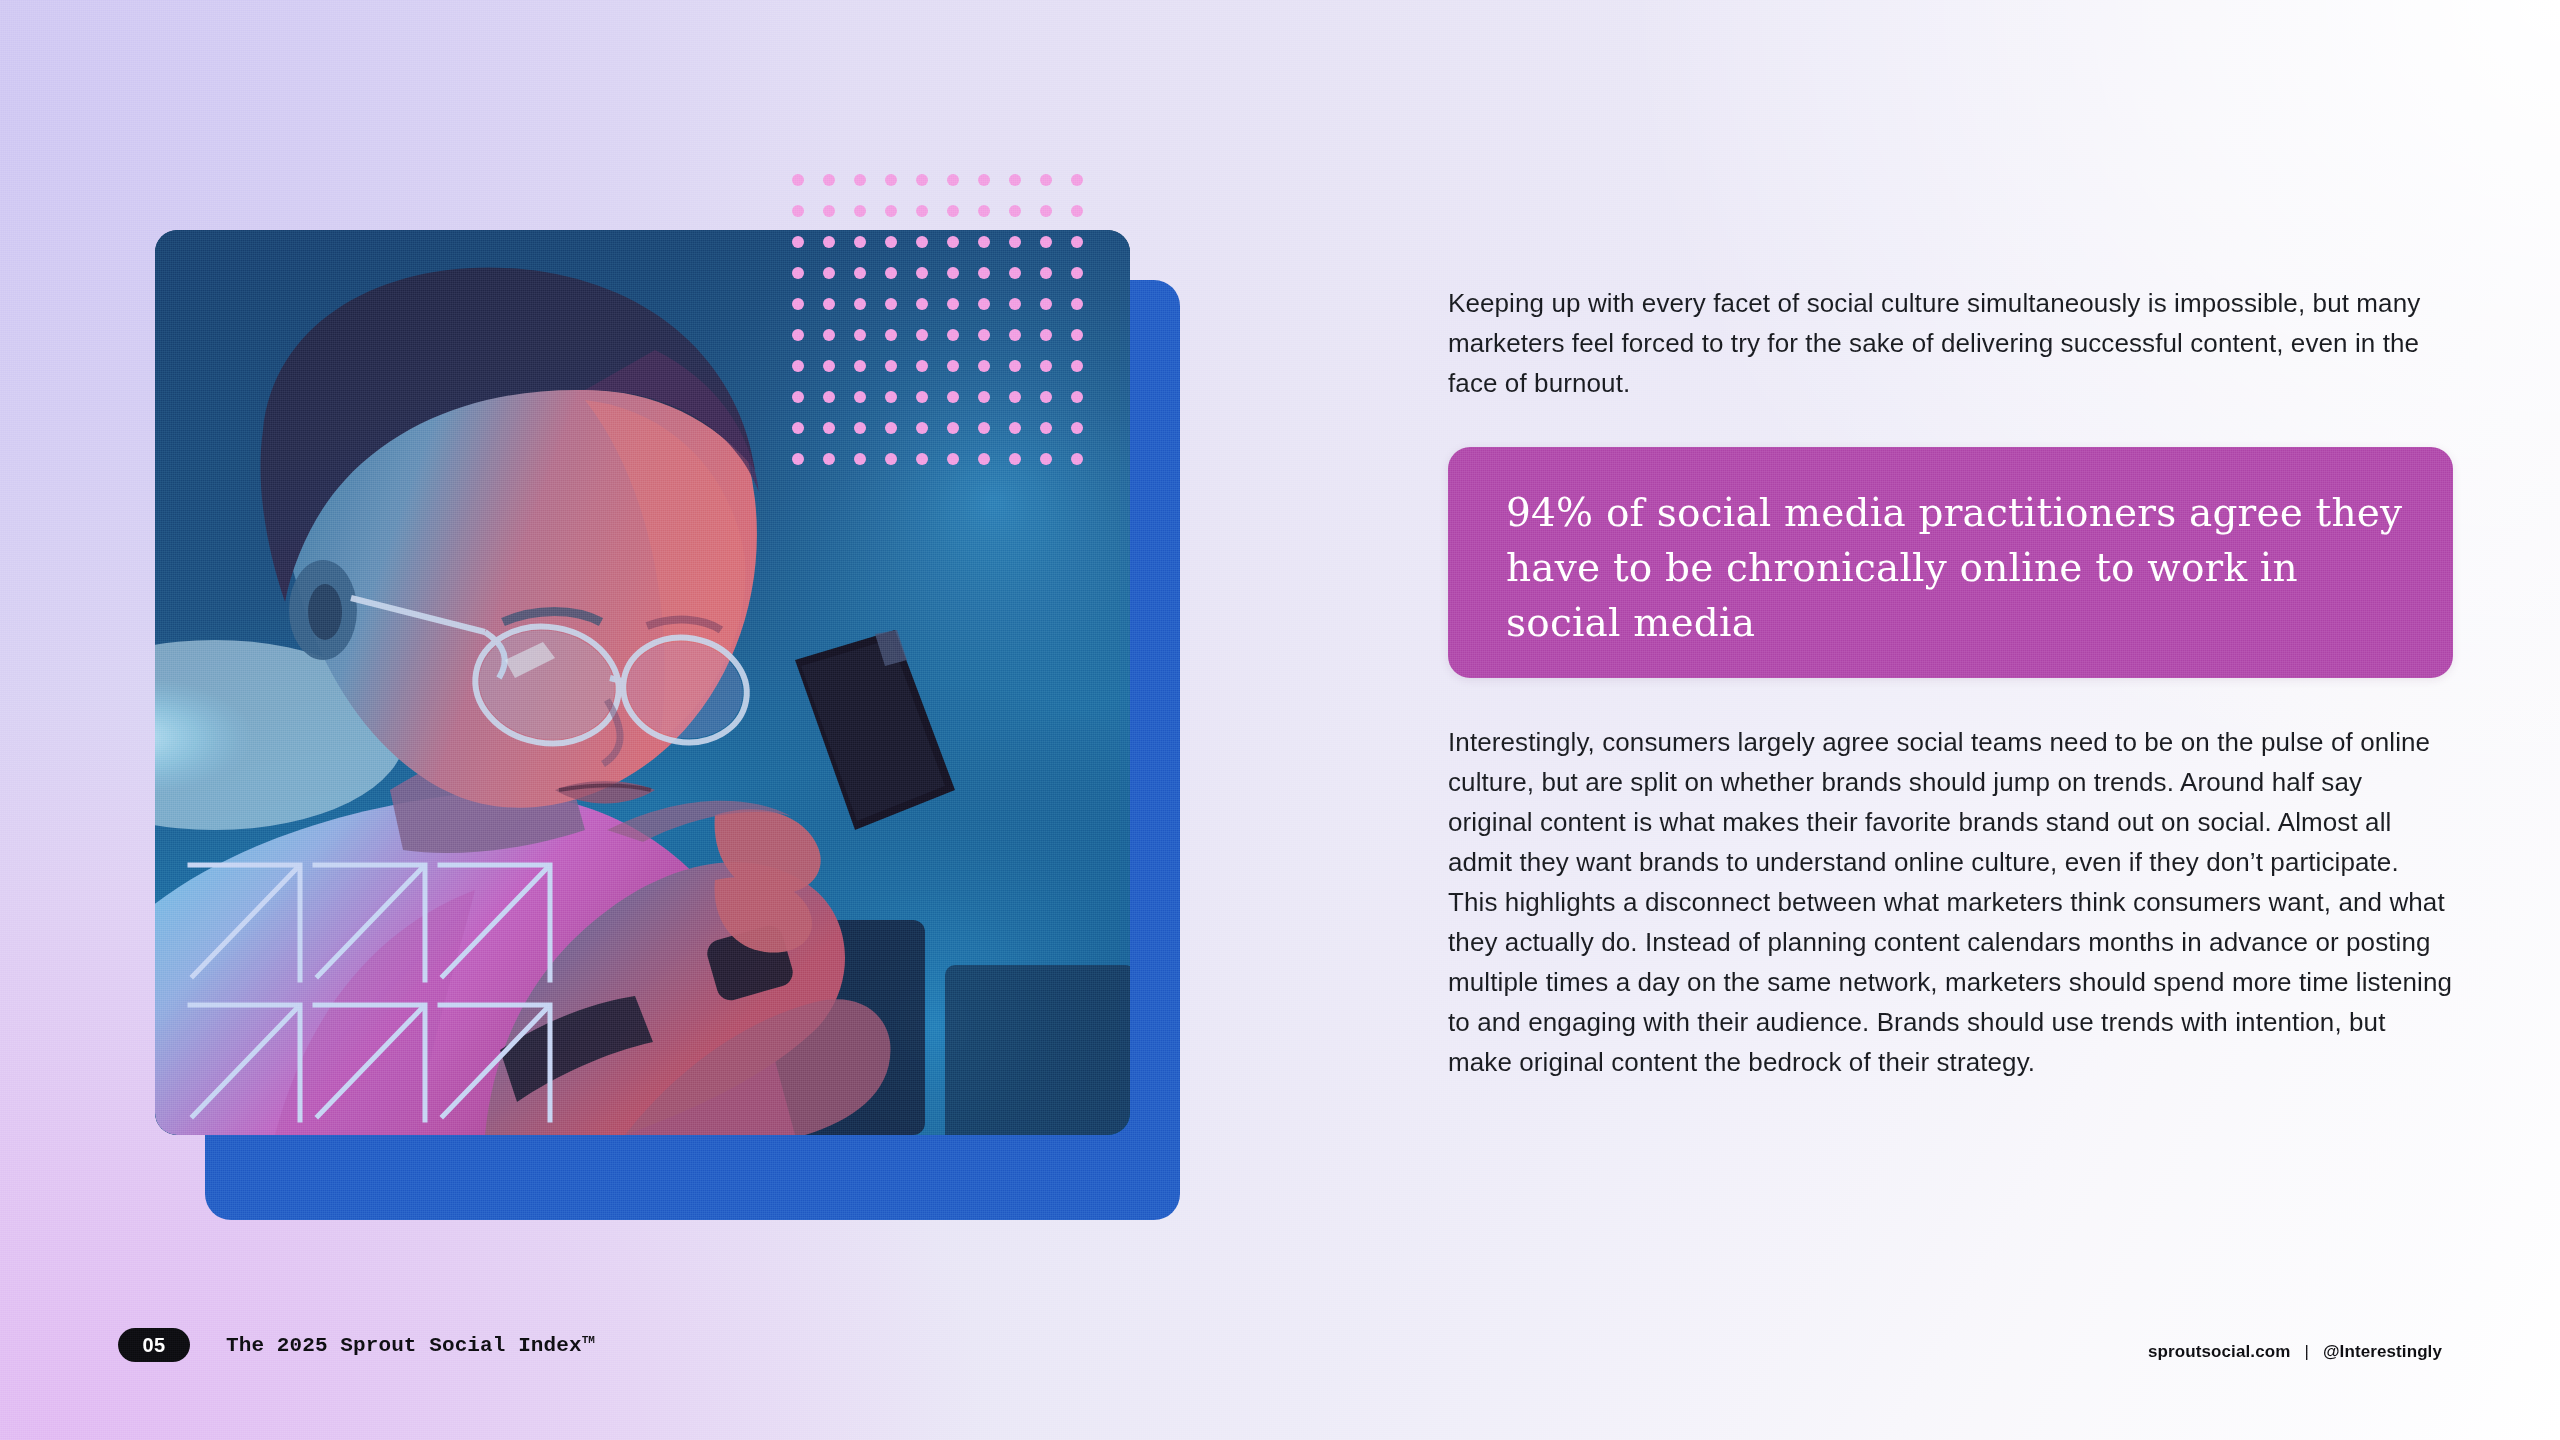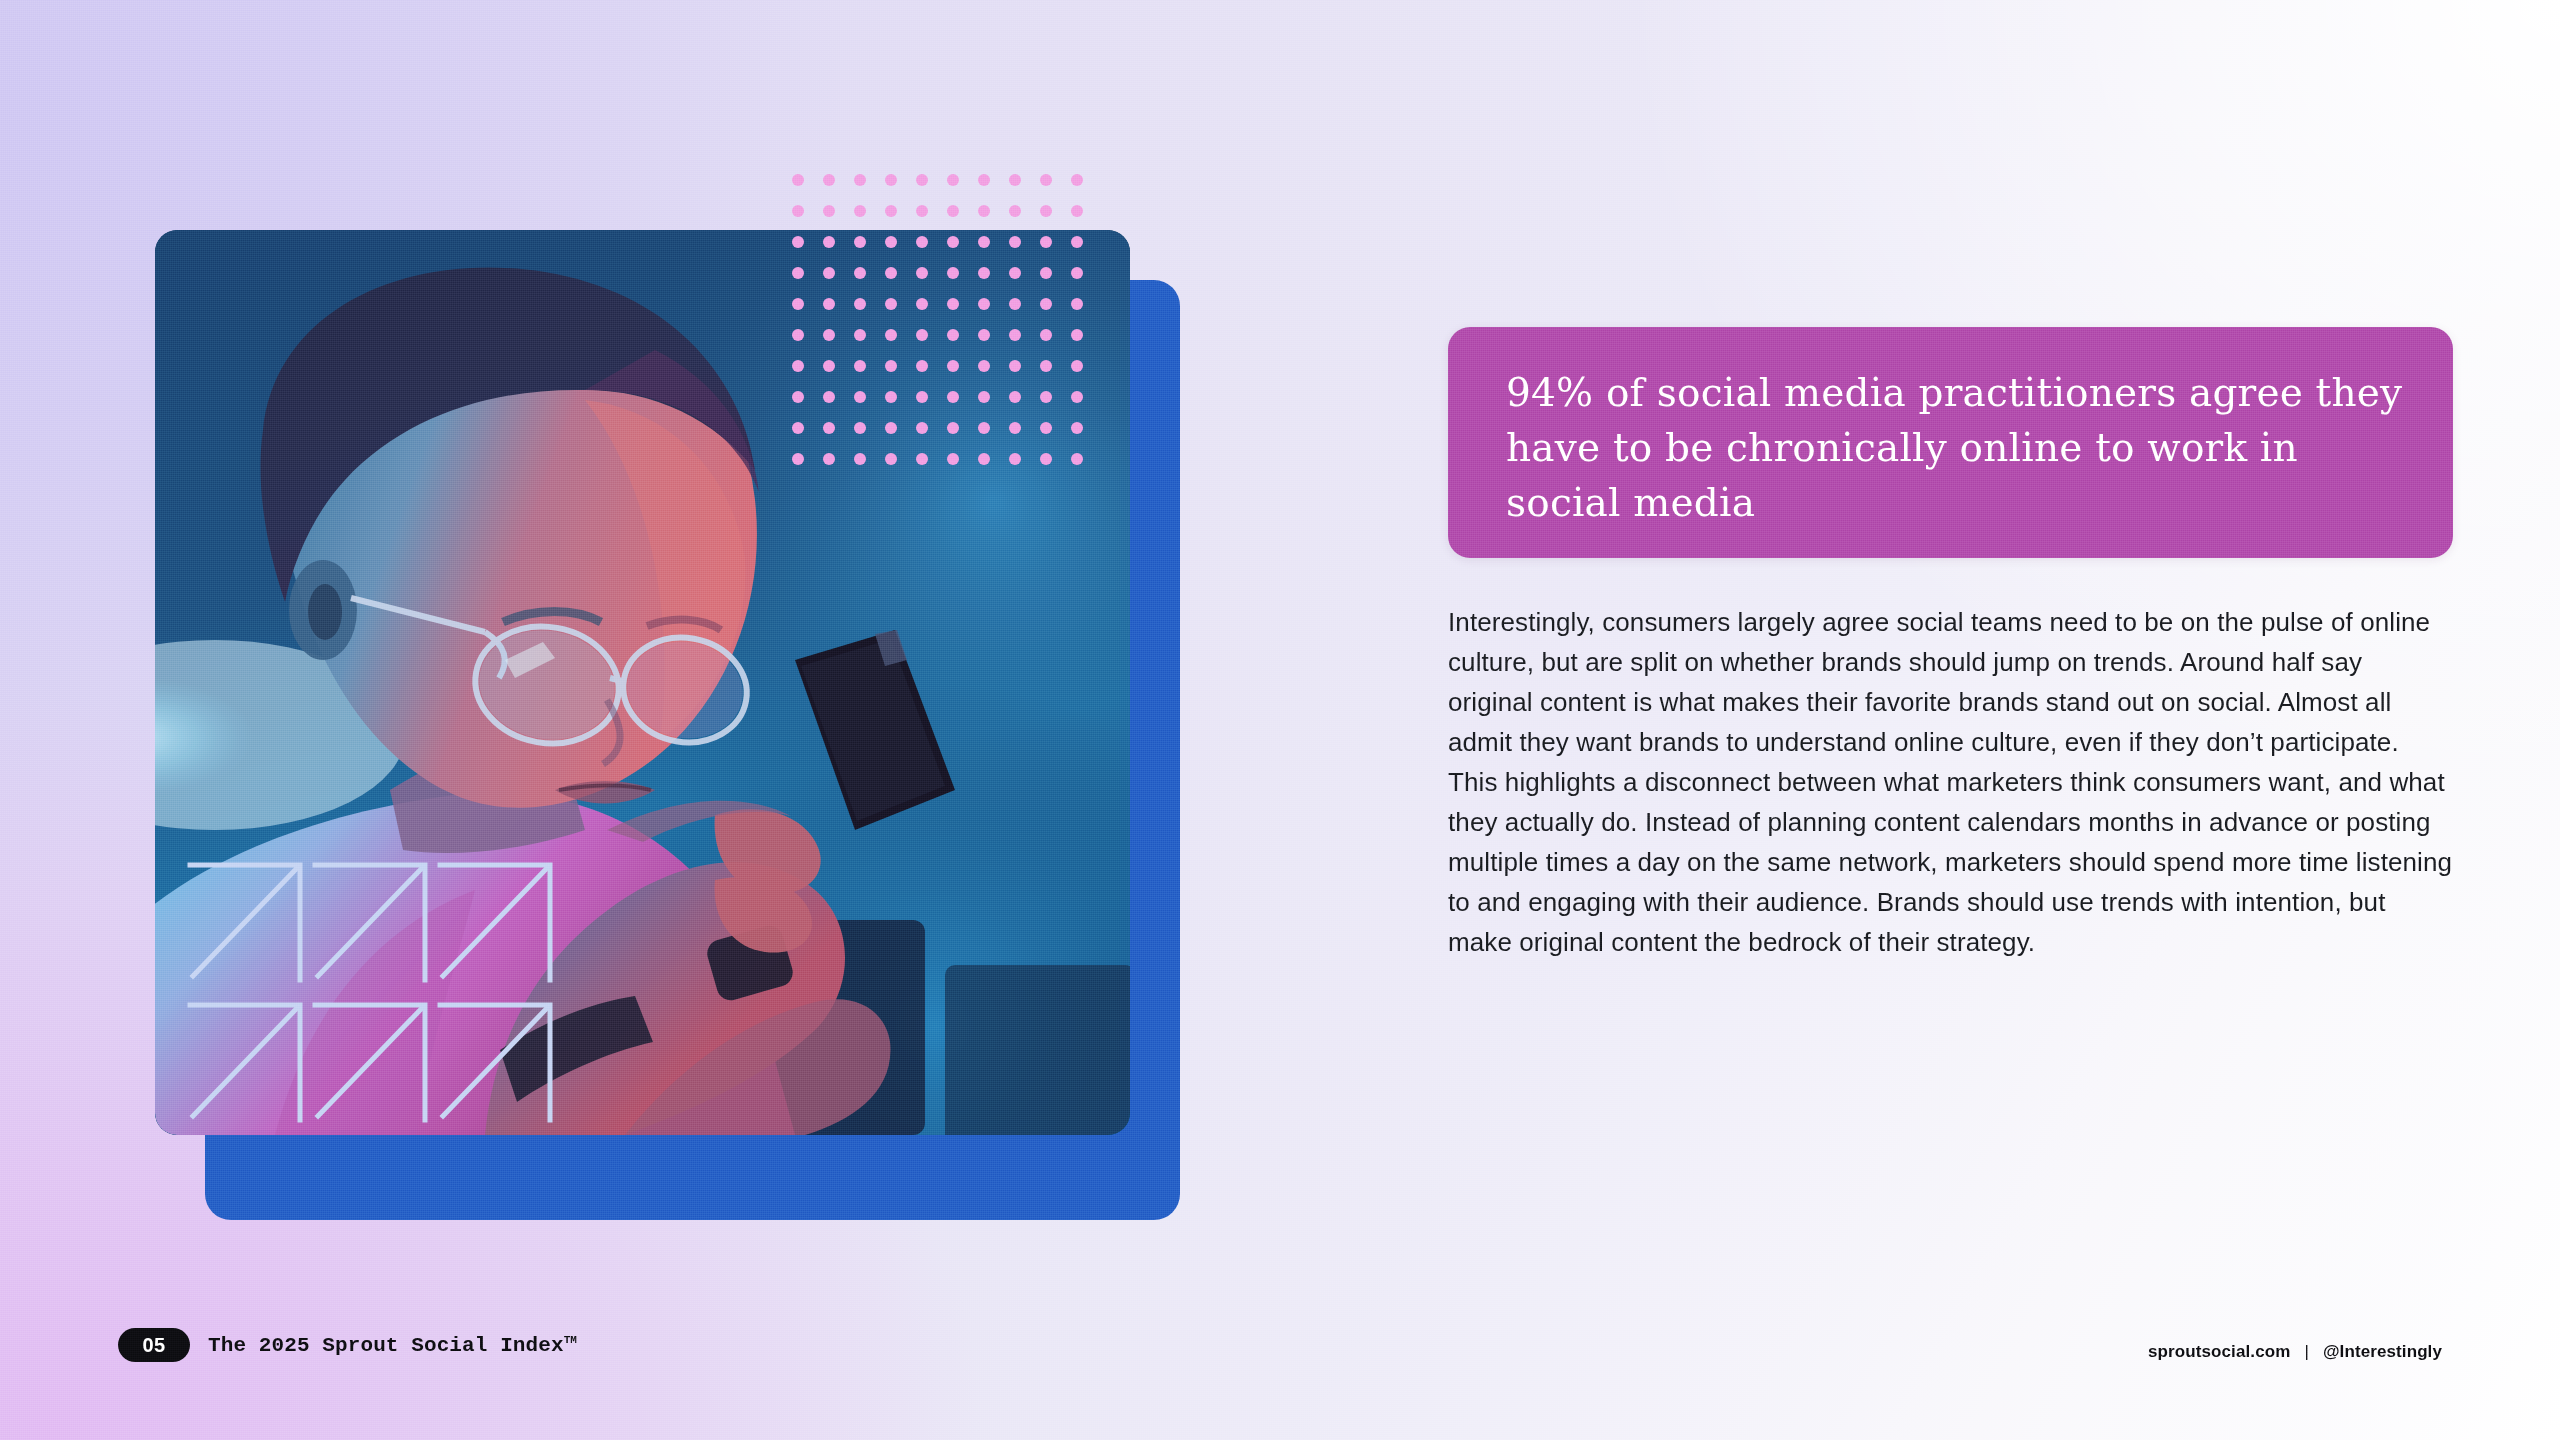--- a/index.html
+++ b/index.html
@@ -111,21 +111,21 @@
     margin: 0;
   }
 
   
   .footer-left {
     position: absolute;
     left: 118px;
     bottom: 78px;
     display: flex;
     align-items: center;
-    gap: 18px;
+    gap: 36px;
   }
   .page-pill {
     background: #0b0b0e;
     color: #ffffff;
     border-radius: 999px;
     width: 72px;
     height: 34px;
     display: flex;
     align-items: center;
     justify-content: center;
@@ -444,20 +444,21 @@
             <circle cx="225" cy="8" r="6"></circle>
             <circle cx="256" cy="8" r="6"></circle>
             <circle cx="287" cy="8" r="6"></circle>
           </g>
       </g>
     </svg>
   </div>
 
   <div class="copy">
 
+    <p class="para">Keeping up with every facet of social culture simultaneously is impossible, but many marketers feel forced to try for the sake of delivering successful content, even in the face of burnout.</p>
 
     <div class="callout">
       <p class="callout-text">94% of social media practitioners agree they have to be chronically online to work in social media</p>
     </div>
 
     <p class="para">Interestingly, consumers largely agree social teams need to be on the pulse of online culture, but are split on whether brands should jump on trends. Around half say original content is what makes their favorite brands stand out on social. Almost all admit they want brands to understand online culture, even if they don’t participate.</p>
     <p class="para">This highlights a disconnect between what marketers think consumers want, and what they actually do. Instead of planning content calendars months in advance or posting multiple times a day on the same network, marketers should spend more time listening to and engaging with their audience. Brands should use trends with intention, but make original content the bedrock of their strategy.</p>
   </div>
 
   <div class="footer-left">

